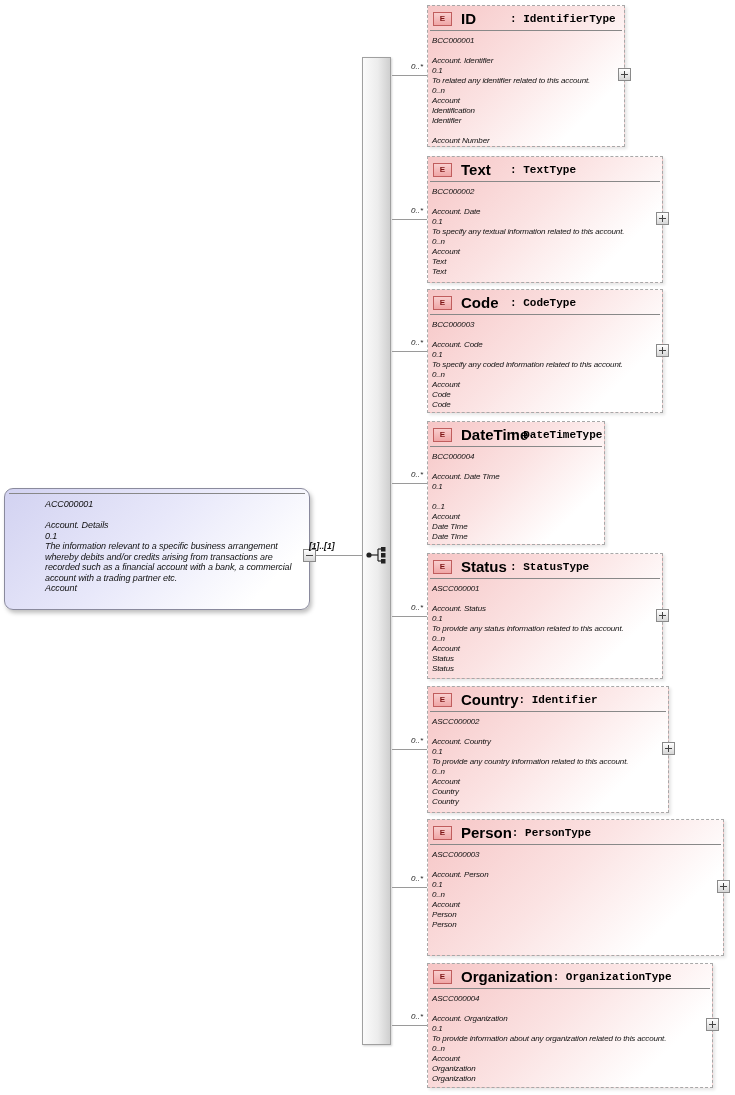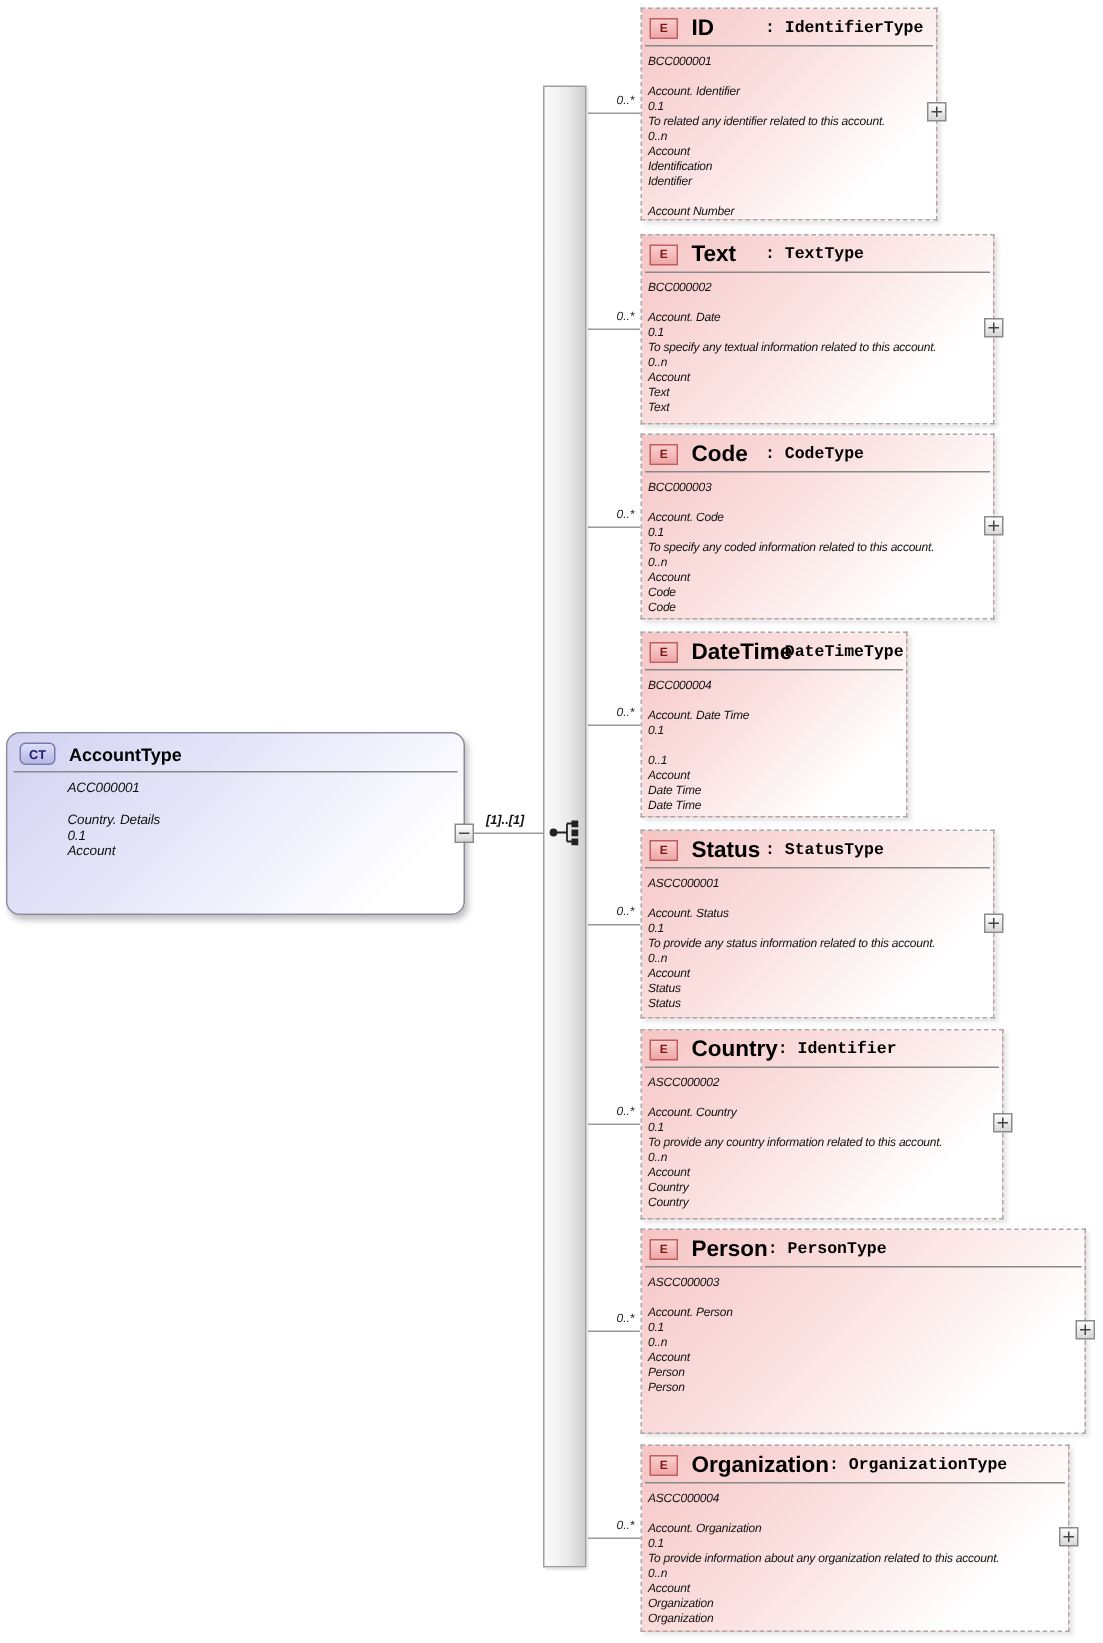--- a/index.html
+++ b/index.html
@@ -80,38 +80,35 @@
   .toggle.plus::after {
     content:""; position:absolute; top:2px; bottom:2px; left:5px; width:1px; background:#444;
   }
 </style>
 </head>
 <body>
 
 <div class="canvas">
 
   <div class="ctbox">
-    <div class="cthead">
-      <span class="ctbadge">CT</span>
-      <span class="ctname">AccountType</span>
-    </div>
     <div class="ctsep"></div>
     <div class="ctbody">
         <div class="tline">ACC000001</div>
         <div class="tline"></div>
-        <div class="tline">Country. Details</div>
-        <div class="tline">0.1</div>
+        <div class="tline">Account. Details</div>
+        <div class="tline">0.1</div>
+        <div class="tline">The information relevant to a specific business arrangement whereby debits and/or credits arising from transactions are recorded such as a financial account with a bank, a commercial account with a trading partner etc.</div>
         <div class="tline">Account</div>
       </div>
   </div>
 
   <div class="toggle" style="left:303px; top:549px;"></div>
 
   <div class="hline" style="left:316px; top:555px; width:46px;"></div>
-  <div class="rootcard" style="left:324px; top:541px;">[1]..[1]</div>
+  <div class="rootcard" style="left:309px; top:541px;">[1]..[1]</div>
 
   <div class="seqbar"></div>
   <svg class="seqicon" width="27" height="20" viewBox="0 0 27 20">
     <circle cx="6" cy="10" r="2.6" fill="#222"></circle>
     <line x1="8" y1="10" x2="15" y2="10" stroke="#222" stroke-width="1.2"></line>
     <line x1="15" y1="4" x2="15" y2="16" stroke="#222" stroke-width="1.2"></line>
     <line x1="15" y1="4" x2="19" y2="4" stroke="#222" stroke-width="1.2"></line>
     <line x1="15" y1="16" x2="19" y2="16" stroke="#222" stroke-width="1.2"></line>
     <rect x="18" y="2" width="4.5" height="4.5" fill="#222"></rect>
     <rect x="18" y="8" width="4.5" height="4.5" fill="#222"></rect>

